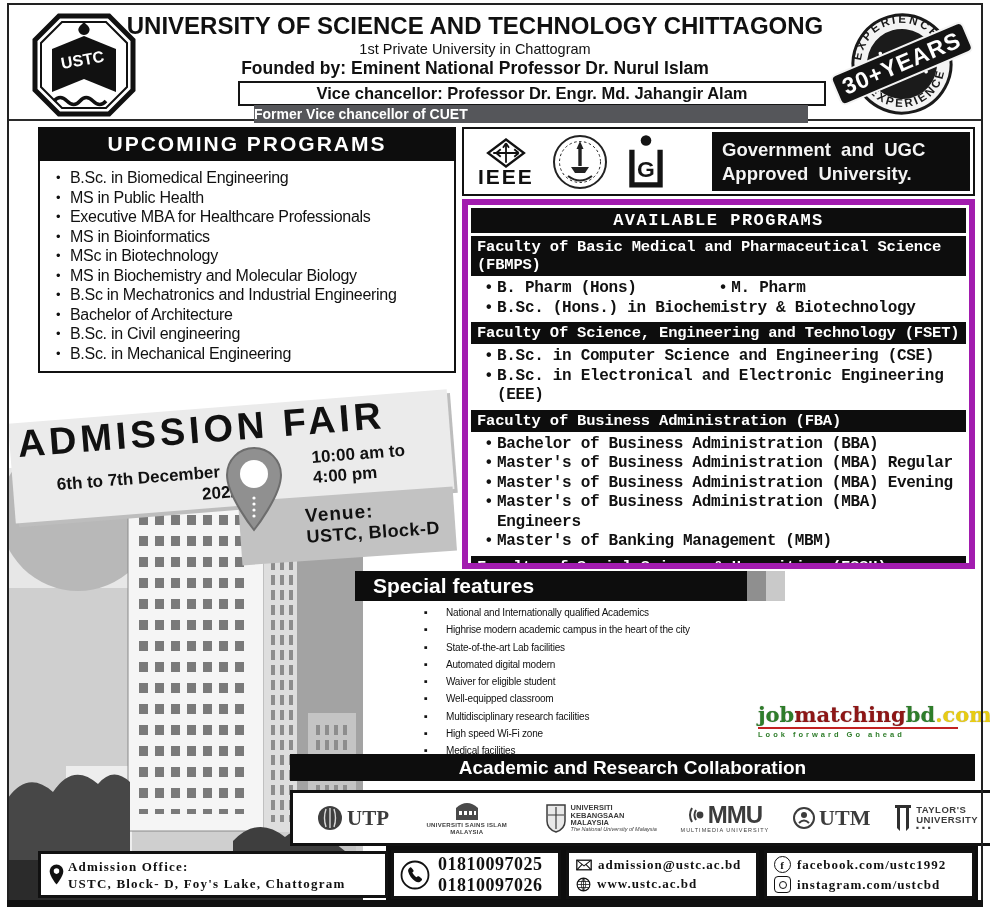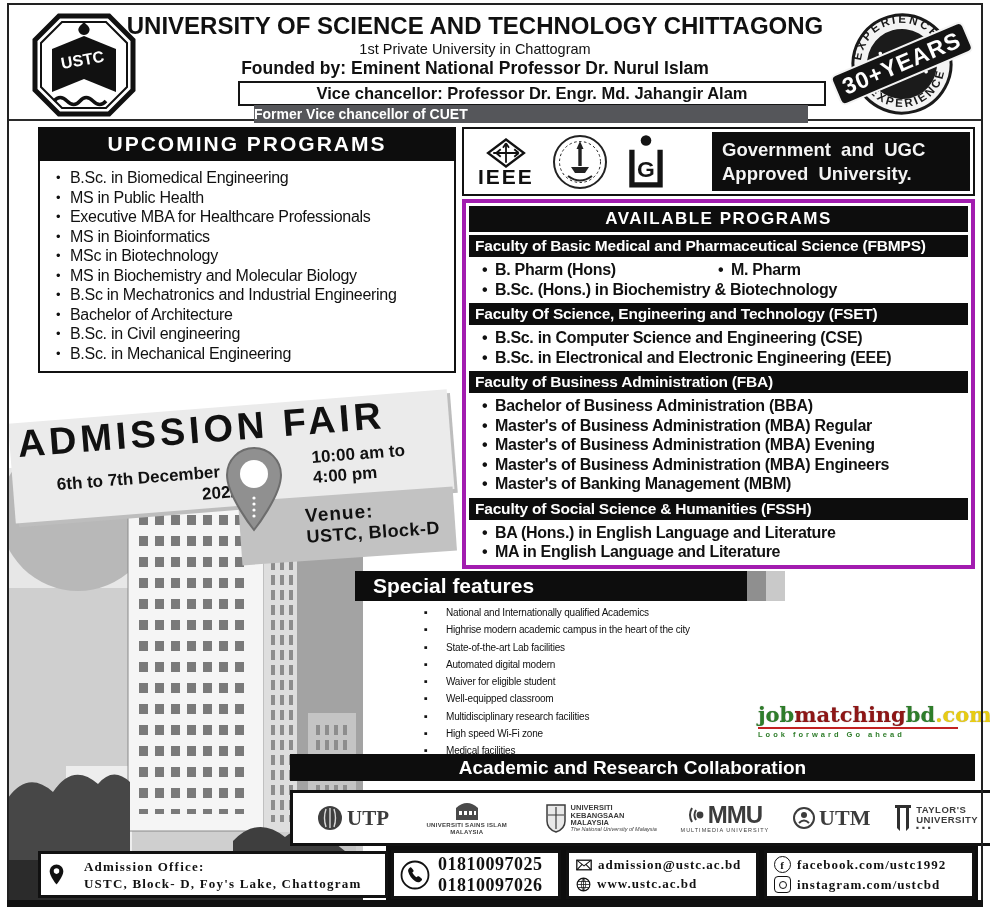--- a/index.html
+++ b/index.html
@@ -32,21 +32,21 @@
   #approval-box{left:462px;top:127px;width:513px;height:69px;border:2px solid #111;background:#fff;display:flex;align-items:center;z-index:4;box-sizing:border-box;}
   .ap-item{display:flex;flex-direction:column;align-items:center;justify-content:center;}
   #ieee-wrap{margin-left:14px;}
   #ieee-label{font-weight:bold;font-size:21px;letter-spacing:2px;line-height:18px;}
   #pharm-wrap{margin-left:18px;}
   #ugc-wrap{margin-left:16px;}
   #approval-black{margin-left:auto;margin-right:3px;width:258px;height:59px;background:#0d0d0d;color:#f4f4f4;
       font-size:18.5px;font-weight:bold;display:flex;flex-direction:column;justify-content:center;padding-left:10px;box-sizing:border-box;word-spacing:5px;line-height:24px;}
 
   
-  #available{left:462px;top:199px;width:513px;height:370px;border:4px solid #a21caf;background:#fff;z-index:4;box-sizing:border-box;padding:3px;overflow:hidden;}
+  #available{left:462px;top:199px;width:513px;height:370px;border:6px solid #a21caf;background:#fff;z-index:4;box-sizing:border-box;padding:3px;overflow:hidden;font-family:Liberation Mono, monospace;}
   #av-title{background:#0d0d0d;color:#fff;text-align:center;font-weight:bold;font-size:17px;letter-spacing:1.5px;padding:3px 0;}
   .fac-bar{background:#0d0d0d;color:#fff;font-weight:bold;font-size:15.5px;letter-spacing:-0.2px;padding:2px 6px;margin-top:3px;}
   .fac-list{margin:3px 0 4px 10px !important;}
   .fac-list li{position:relative;padding-left:16px;line-height:19.5px;font-weight:bold;font-size:16px;letter-spacing:-0.3px;}
   .fac-list li::before{content:"•";position:absolute;left:3px;}
   .fac-list li.half{display:inline-block;width:45%;}
 
   
   #fair{left:12px;top:406px;width:448px;height:120px;transform:rotate(-4.5deg);z-index:3;}
   #fair-banner{position:absolute;left:0;top:0;width:440px;height:100px;background:#ebebeb;box-shadow:3px 4px 0 #bdbdbd;}
@@ -81,21 +81,21 @@
   #collab-strip{left:290px;top:790px;width:769px;height:56px;background:#fff;border:3px solid #111;box-sizing:border-box;display:flex;align-items:center;justify-content:space-between;padding:0 24px;z-index:5;color:#3c3c3c;}
   .cl-item{display:flex;align-items:center;gap:4px;}
   .cl-col{display:flex;flex-direction:column;align-items:center;line-height:1;}
   .cl-serif{font-family:"Liberation Serif",serif;font-weight:bold;}
   .cl-tiny{font-size:6px;letter-spacing:0.3px;text-align:center;line-height:7px;}
   .cl-sub{font-size:5.5px;letter-spacing:1px;margin-top:1px;}
 
   
   #foot-backing{left:386px;top:846px;width:592px;height:57px;background:#0d0d0d;z-index:6;}
   .fbox{position:absolute;background:#fff;border:3px solid #111;box-sizing:border-box;z-index:7;display:flex;align-items:center;}
-  #fbox-office{left:38px;top:851px;width:350px;height:47px;padding:2px 8px;gap:20px;}
+  #fbox-office{left:38px;top:851px;width:350px;height:47px;padding:2px 8px;gap:4px;}
   #fbox-phone{left:391px;top:850px;width:170px;height:49px;padding:2px 6px;gap:8px;}
   #fbox-mail{left:566px;top:850px;width:193px;height:49px;padding:2px 7px;flex-direction:column;align-items:flex-start;justify-content:center;gap:3px;}
   #fbox-social{left:764px;top:850px;width:211px;height:49px;padding:2px 7px;flex-direction:column;align-items:flex-start;justify-content:center;gap:3px;}
   .f-serif{font-family:"Liberation Serif","DejaVu Serif",serif;font-weight:bold;}
   #office-lines{font-size:13px;letter-spacing:1.2px;line-height:17px;}
   #phone-lines{font-size:18px;letter-spacing:0.5px;line-height:21px;}
   .contact-row{display:flex;align-items:center;gap:6px;font-size:13px;letter-spacing:1px;white-space:nowrap;}
   .soc-badge{display:inline-flex;align-items:center;justify-content:center;width:15px;height:15px;border:1.5px solid #111;border-radius:50%;font-size:11px;font-family:"Liberation Serif",serif;font-weight:bold;flex:none;}
   .soc-sq{border-radius:4px;position:relative;}
   .soc-sq::before{content:"";width:6px;height:6px;border:1.5px solid #111;border-radius:50%;}

